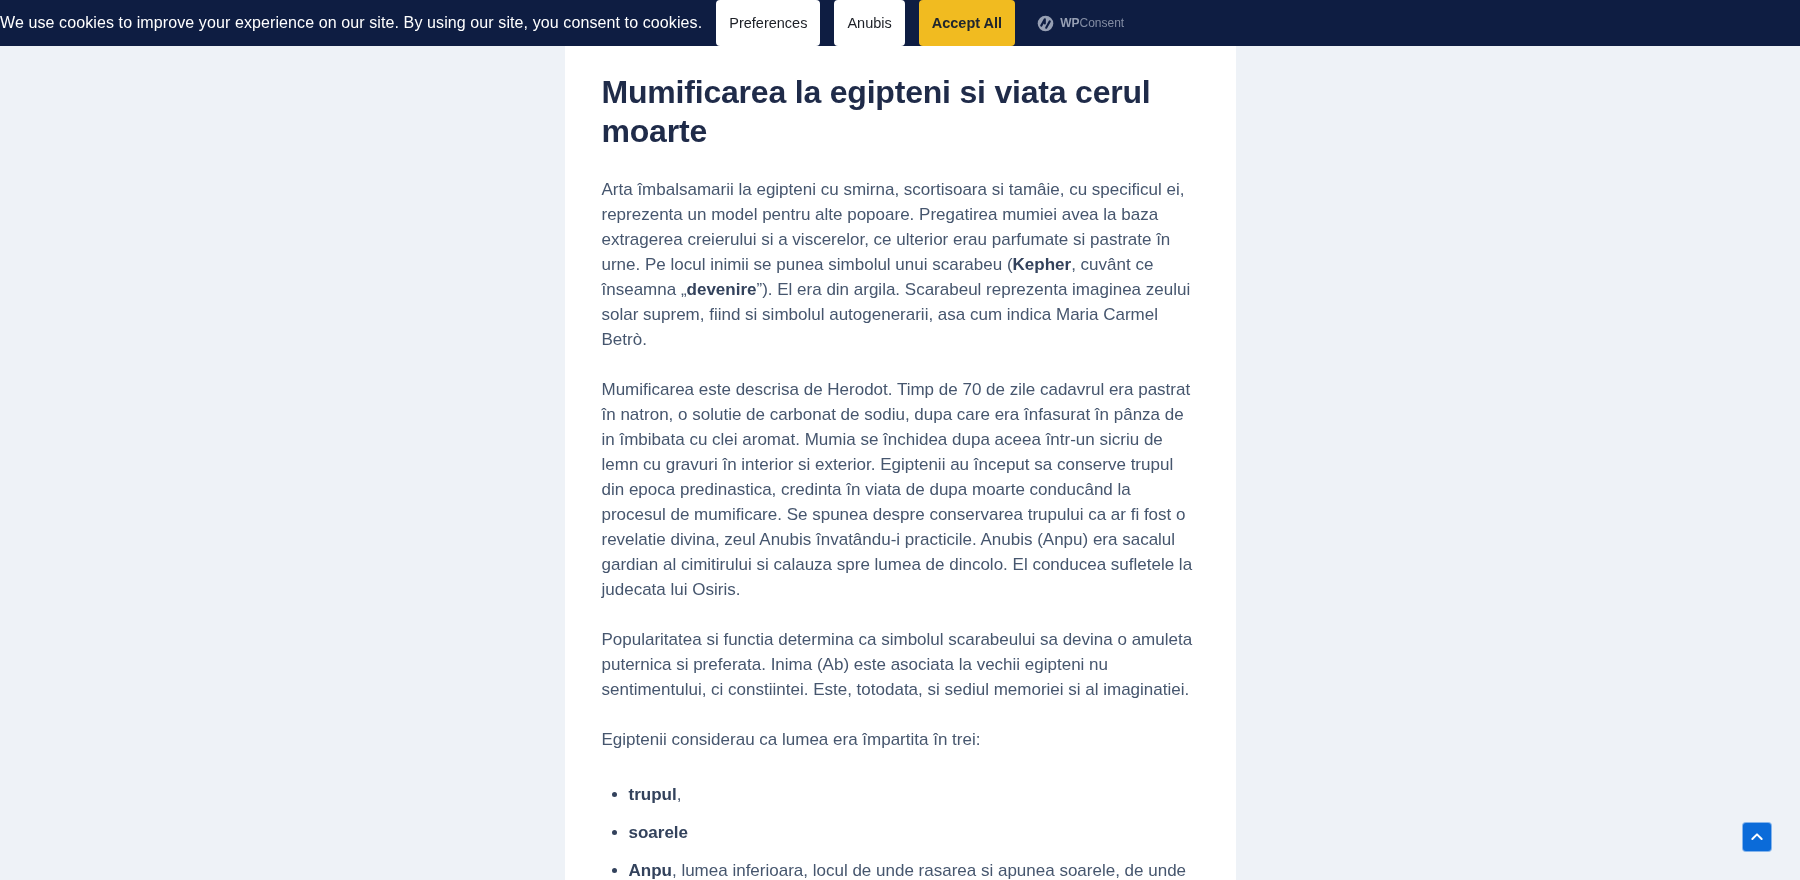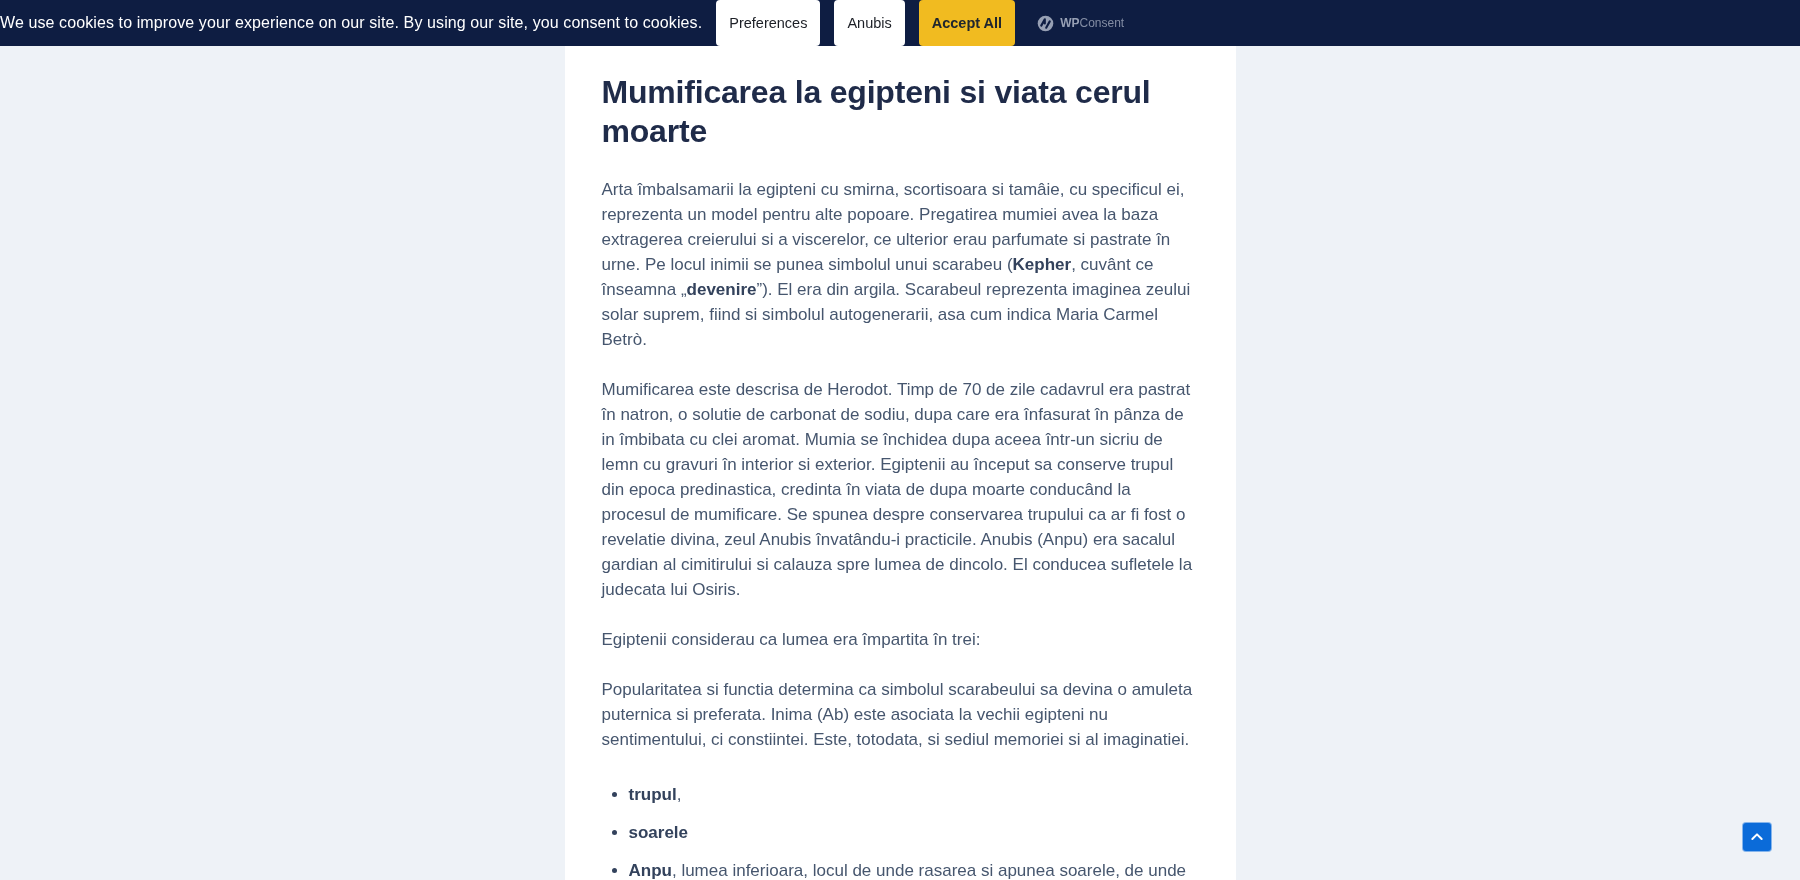--- a/index.html
+++ b/index.html
@@ -78,23 +78,23 @@
 </div>
 
 <main class="page">
   <article class="card">
     <h1>Mumificarea la egipteni si viata cerul moarte</h1>
 
     <p><span>Arta îmbalsamarii la egipteni cu smirna, scortisoara si tamâie, cu specificul ei, reprezenta un model pentru alte popoare. Pregatirea mumiei avea la baza extragerea creierului si a viscerelor, ce ulterior erau parfumate si pastrate în urne. Pe locul inimii se punea simbolul unui scarabeu (</span><strong>Kepher</strong><span>, cuvânt ce înseamna „</span><strong>devenire</strong><span>”). El era din argila. Scarabeul reprezenta imaginea zeului solar suprem, fiind si simbolul autogenerarii, asa cum indica Maria Carmel Betrò.</span></p>
 
     <p>Mumificarea este descrisa de Herodot. Timp de 70 de zile cadavrul era pastrat în natron, o solutie de carbonat de sodiu, dupa care era înfasurat în pânza de in îmbibata cu clei aromat. Mumia se închidea dupa aceea într-un sicriu de lemn cu gravuri în interior si exterior. Egiptenii au început sa conserve trupul din epoca predinastica, credinta în viata de dupa moarte conducând la procesul de mumificare. Se spunea despre conservarea trupului ca ar fi fost o revelatie divina, zeul Anubis învatându-i practicile. Anubis (Anpu) era sacalul gardian al cimitirului si calauza spre lumea de dincolo. El conducea sufletele la judecata lui Osiris.</p>
 
+    <p>Popularitatea si functia determina ca simbolul scarabeului sa devina o amuleta puternica si preferata. Inima (Ab) este asociata la vechii egipteni nu sentimentului, ci constiintei. Este, totodata, si sediul memoriei si al imaginatiei.</p>
+
     <p>Egiptenii considerau ca lumea era împartita în trei:</p>
-
-    <p>Popularitatea si functia determina ca simbolul scarabeului sa devina o amuleta puternica si preferata. Inima (Ab) este asociata la vechii egipteni nu sentimentului, ci constiintei. Este, totodata, si sediul memoriei si al imaginatiei.</p>
 
     <ul>
       <li><strong>trupul</strong><span>,</span></li>
       <li><strong>soarele</strong><span></span></li>
       <li><strong>Anpu</strong><span>, lumea inferioara, locul de unde rasarea si apunea soarele, de unde izvora si se varsa Nilul si, de asemenea, salasul sufletelor celor morti.</span></li>
     </ul>
   </article>
 </main>
 
 <button class="scroll-top">

